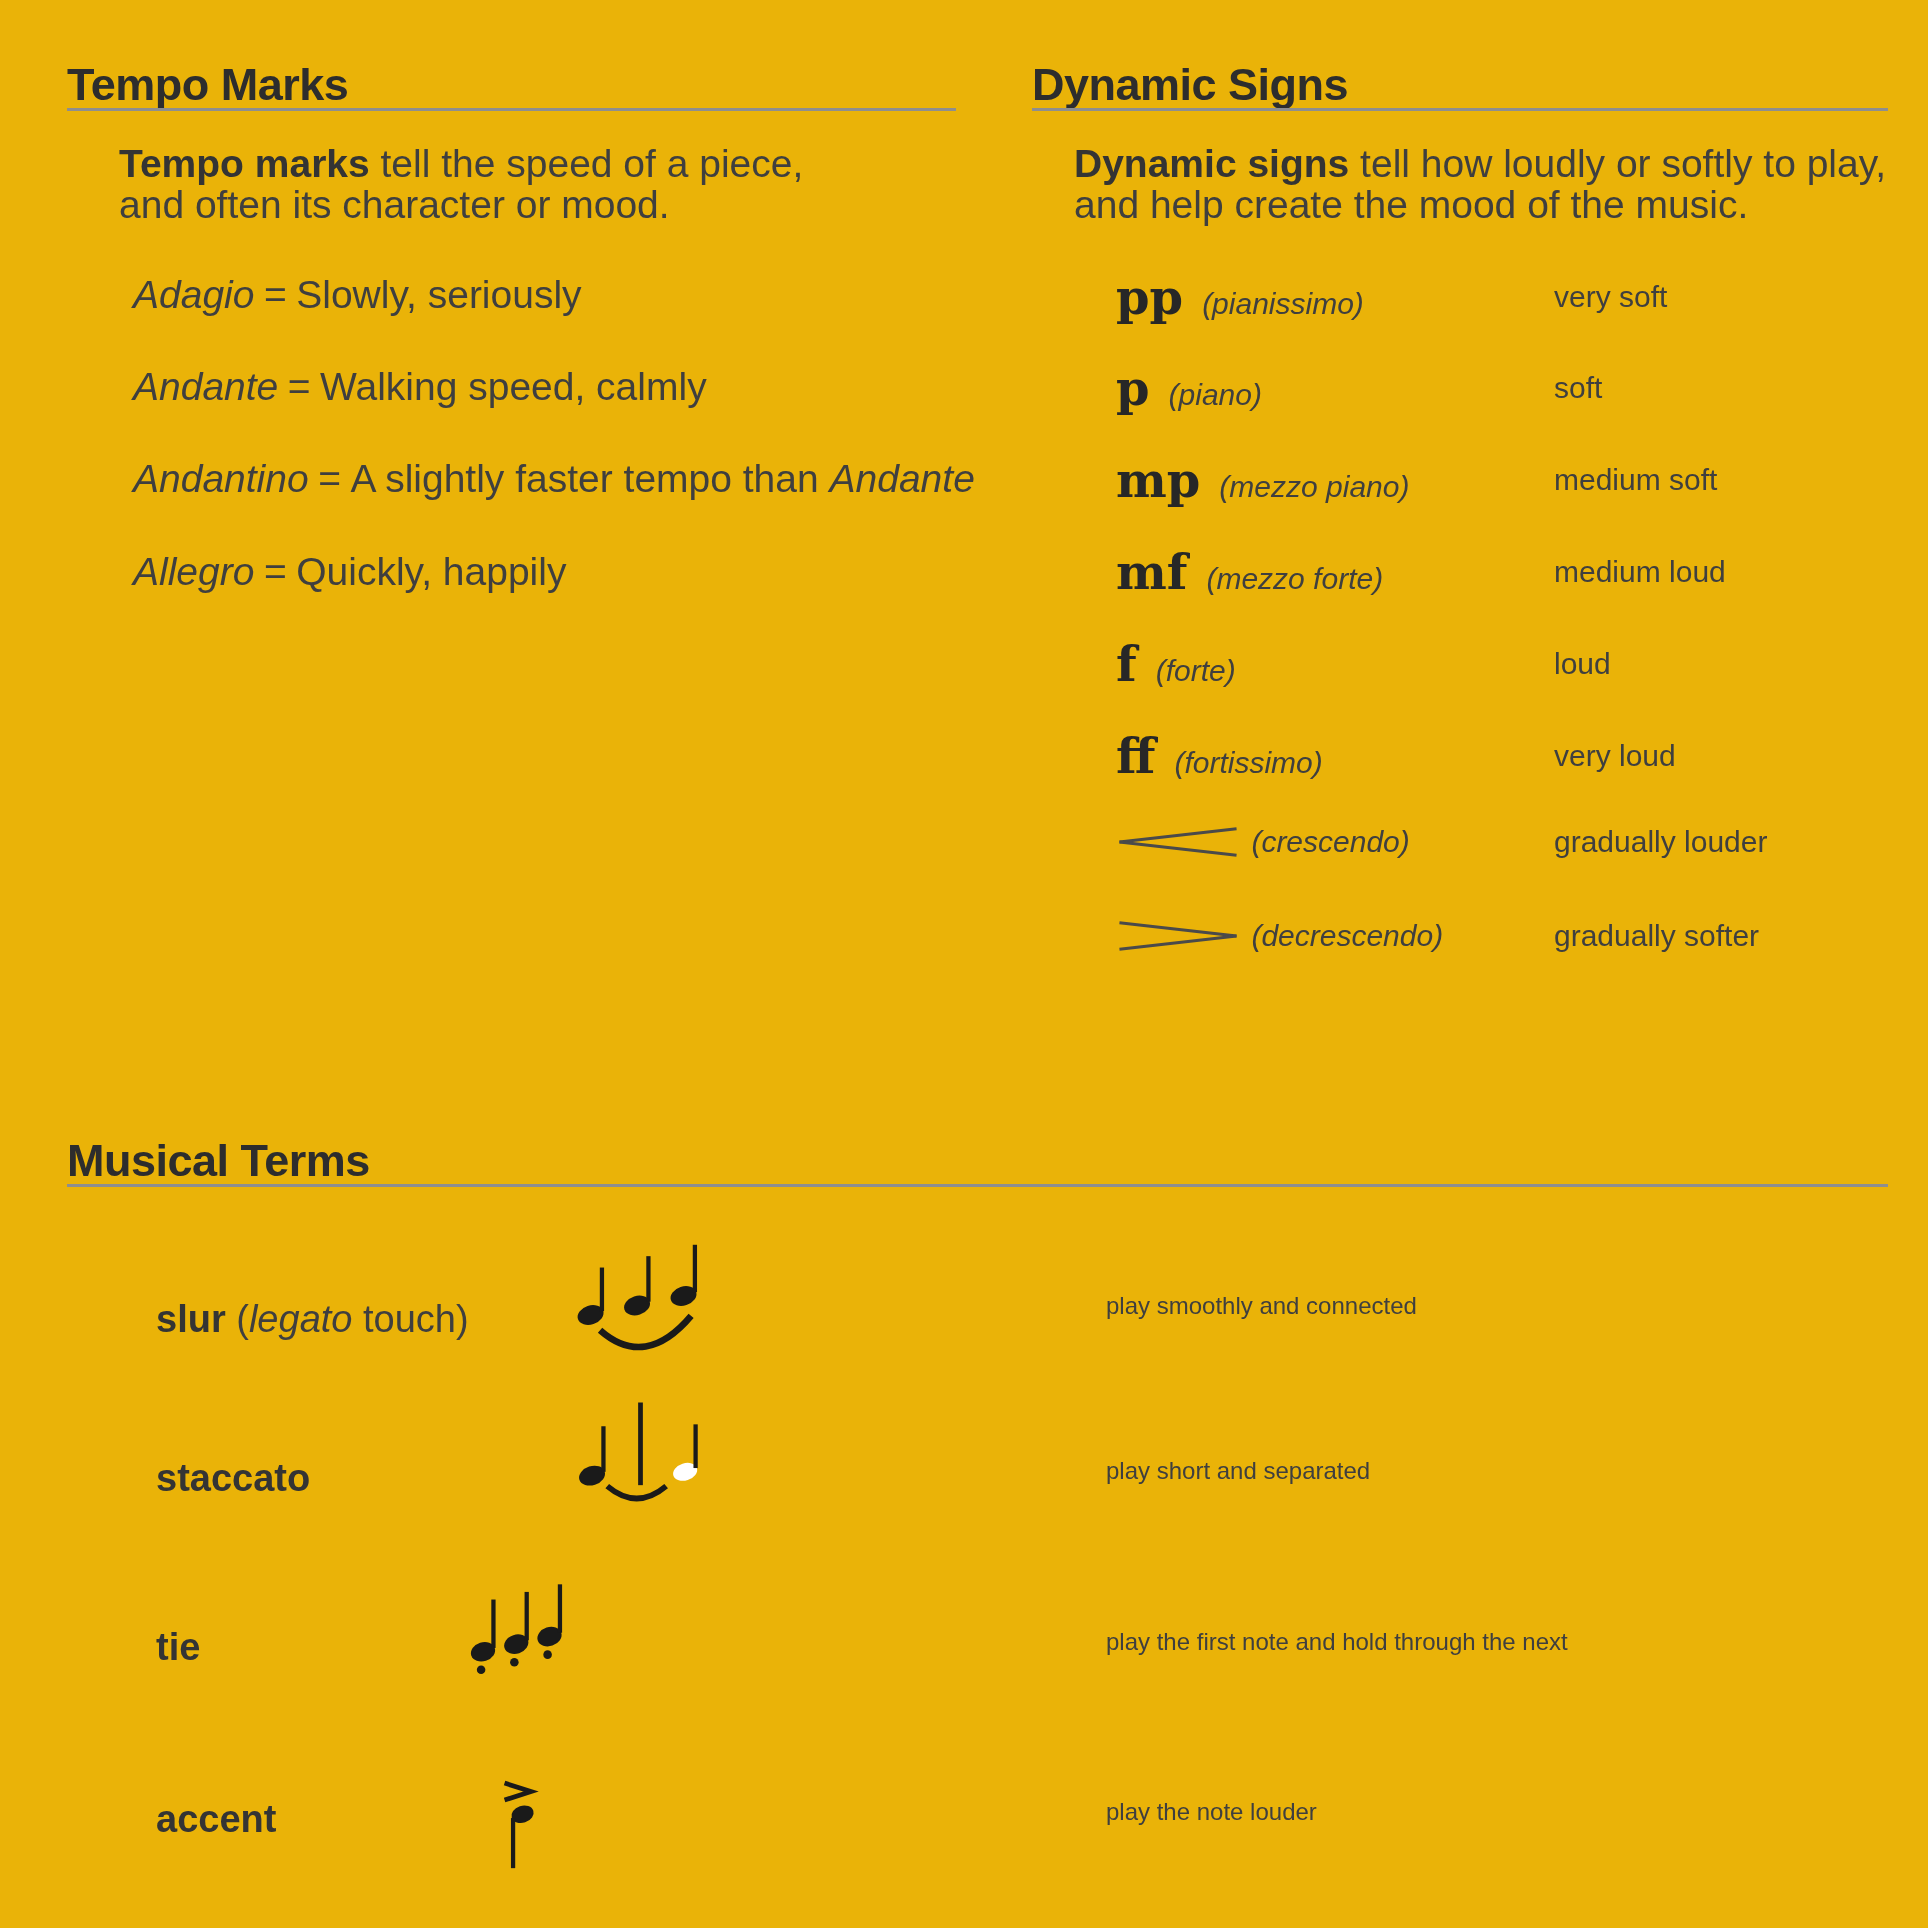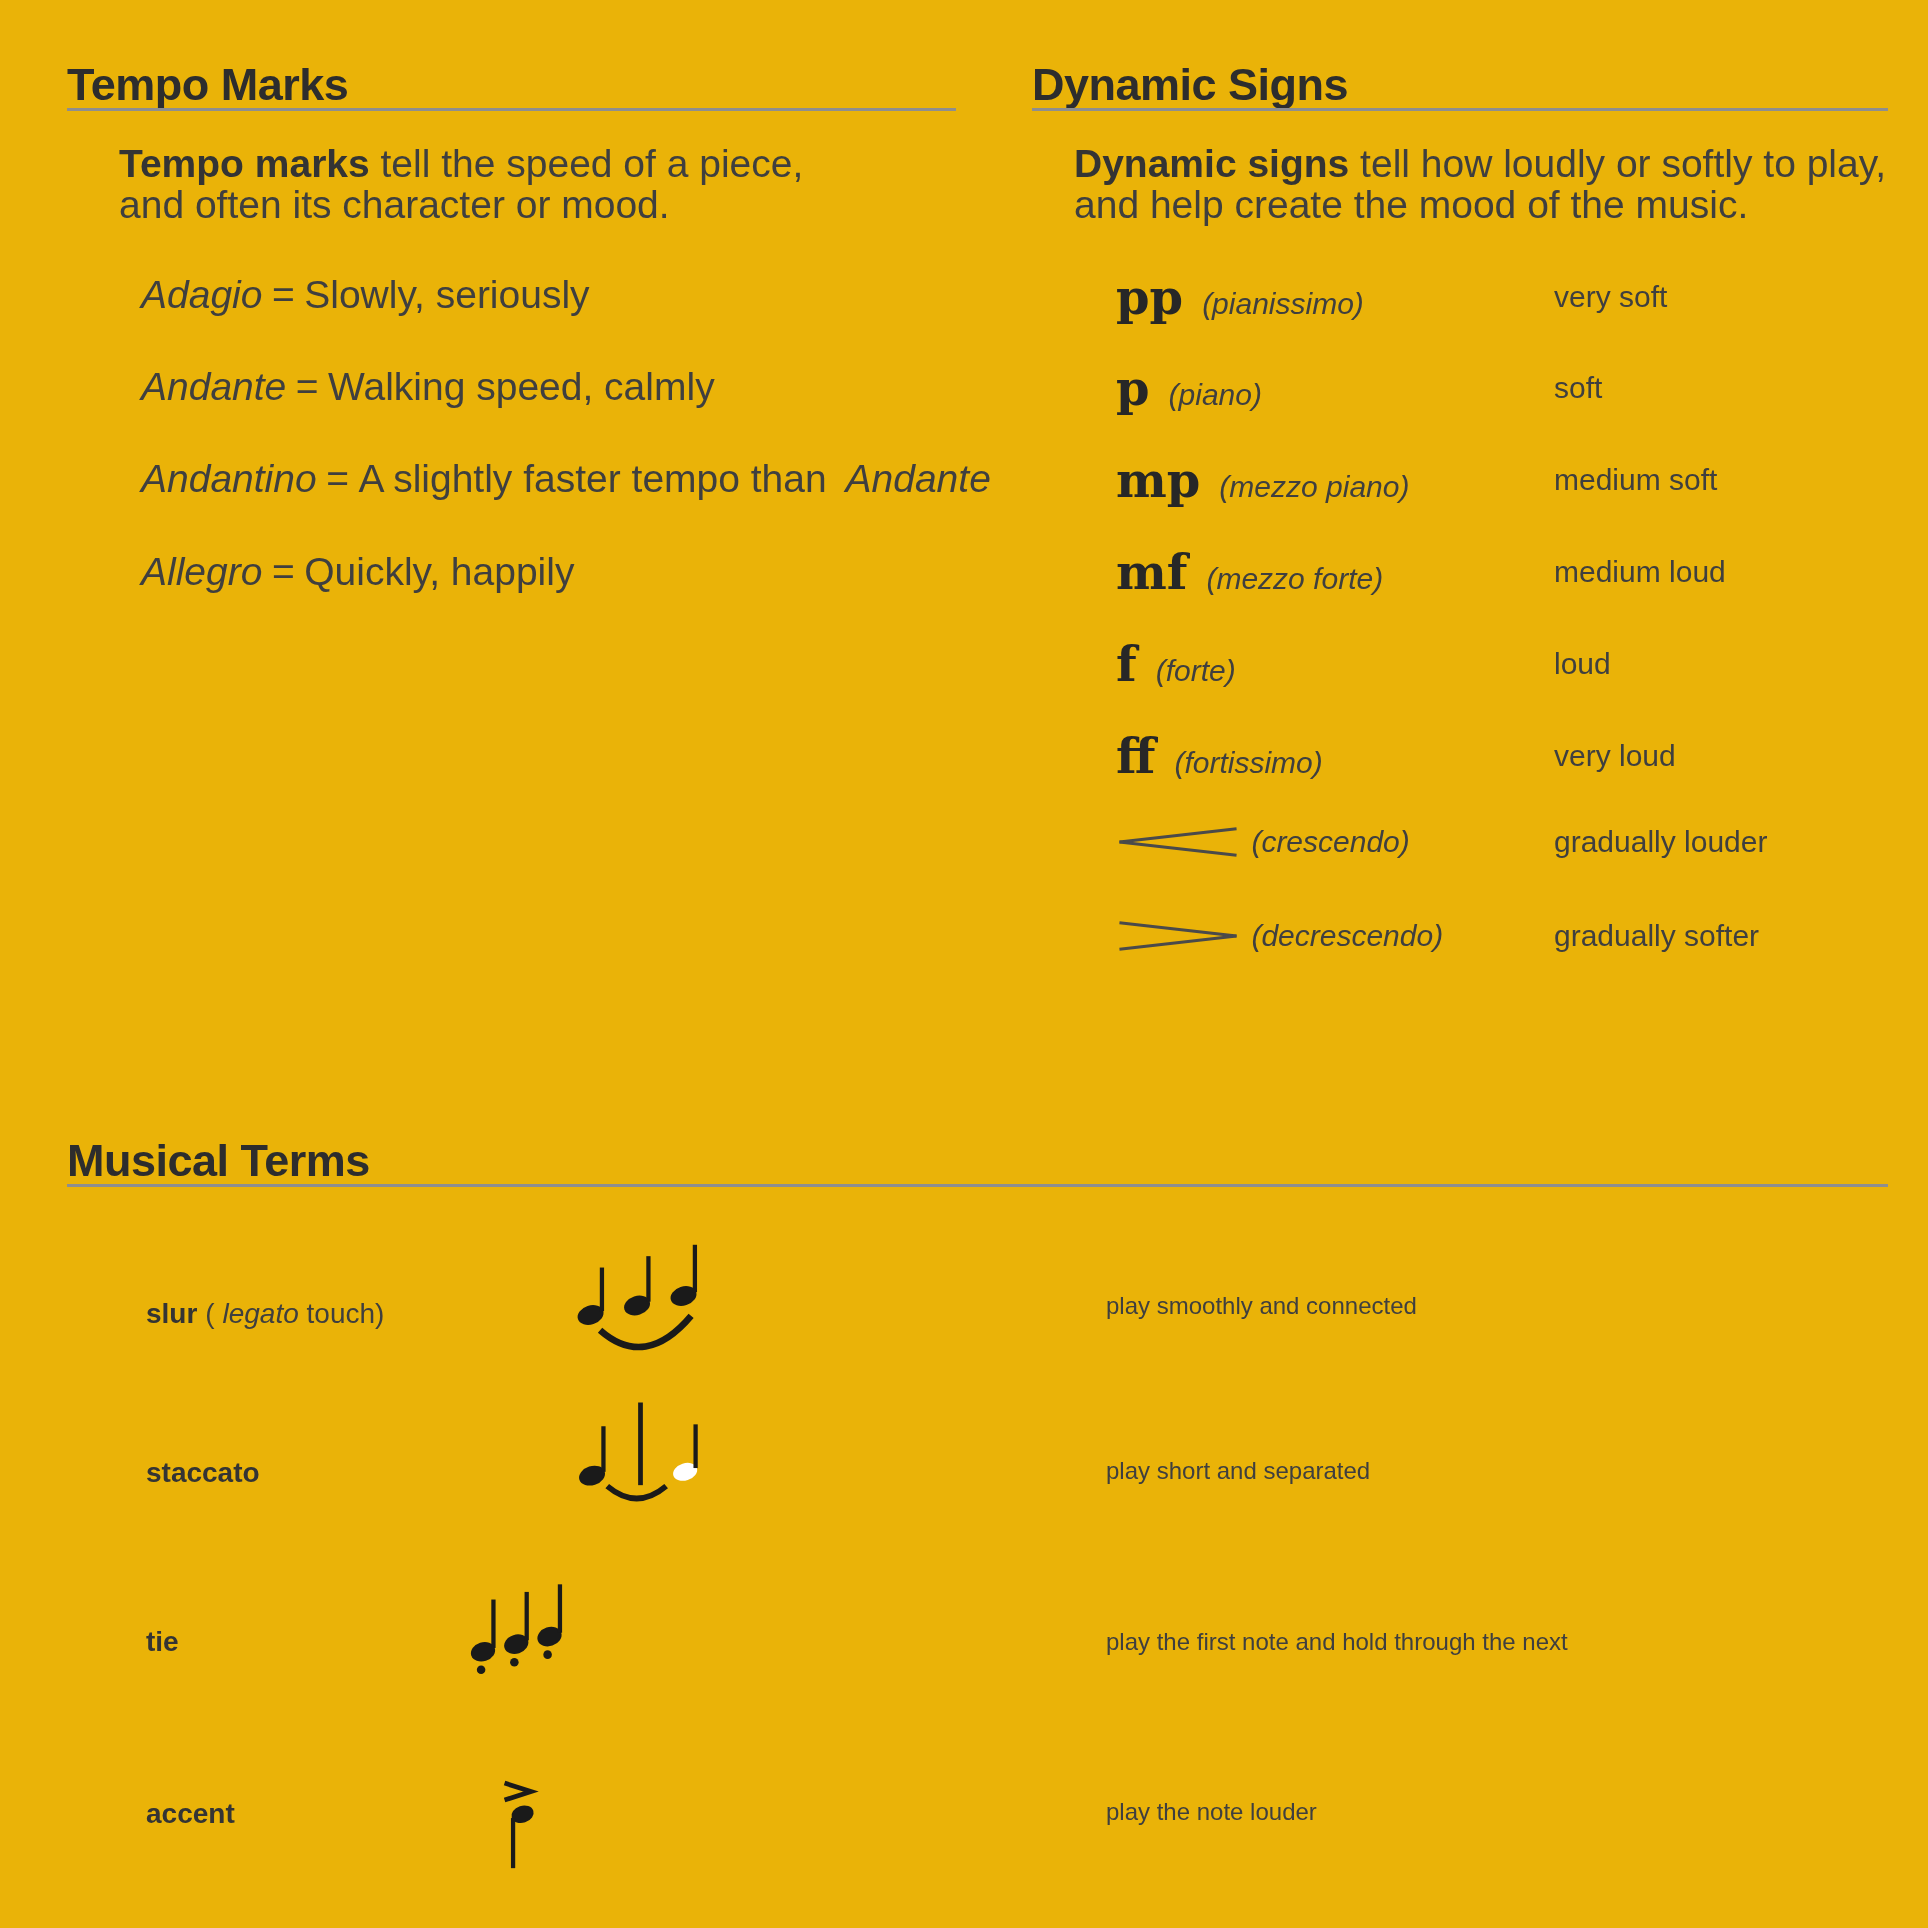--- a/index.html
+++ b/index.html
@@ -6,34 +6,34 @@
   #page{
     position:relative;width:1929px;height:1929px;background:#eab308;
     font-family:"Liberation Sans", sans-serif;color:#3f3f3f;overflow:hidden;
   }
   .abs{position:absolute;}
   .h1{font-size:45px;font-weight:bold;color:#2d2d2d;letter-spacing:-0.5px;white-space:nowrap;}
   .rule{height:2.9px;background:#8e8e8e;}
   .body{font-size:39px;color:#3f3f3f;white-space:nowrap;}
   .intro{line-height:41px;}
   .b{font-weight:bold;color:#343434;}
-  .i{font-style:italic;margin-left:8px;}
+  .i{font-style:italic;}
   .eq{margin:0 9.5px;}
   
   .dynrow{position:absolute;left:1116px;width:813px;height:67px;display:flex;align-items:center;}
   .dyngroup{display:flex;align-items:baseline;}
   .dynsym{font-family:"DejaVu Serif", serif;font-weight:bold;
           font-size:48px;line-height:1;color:#272727;}
   .dynname{font-style:italic;font-size:30px;margin-left:19px;white-space:nowrap;}
   .dynname.afterhairpin{margin-left:11.4px;}
   .dynmean{position:absolute;left:438px;top:50%;transform:translateY(-50%);
            font-size:30px;white-space:nowrap;}
   .hairpin{align-self:center;}
   
-  .term-label{position:absolute;left:146px;font-size:28px;color:#3f3f3f;white-space:nowrap;}
+  .term-label{position:absolute;left:156px;font-size:38px;color:#3f3f3f;white-space:nowrap;}
   .term-label .tname{font-weight:bold;color:#343434;}
   .term-desc{position:absolute;left:1106px;font-size:24px;white-space:nowrap;}
   .notation{position:absolute;}
   .notation path,.notation line{stroke:#1a1a1a;}
   .hairpin line{stroke:#4a4a4a;stroke-width:3;}
 </style>
 </head>
 <body>
 
 <div id="page">

